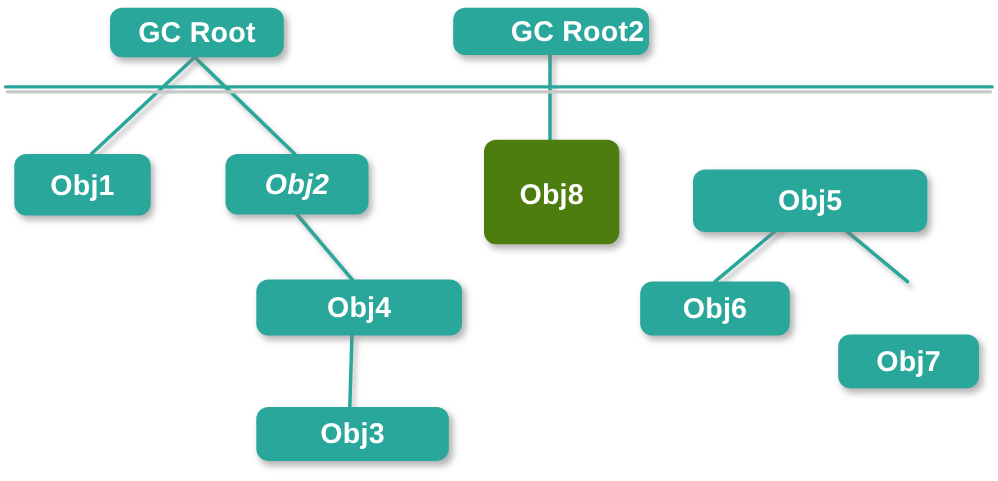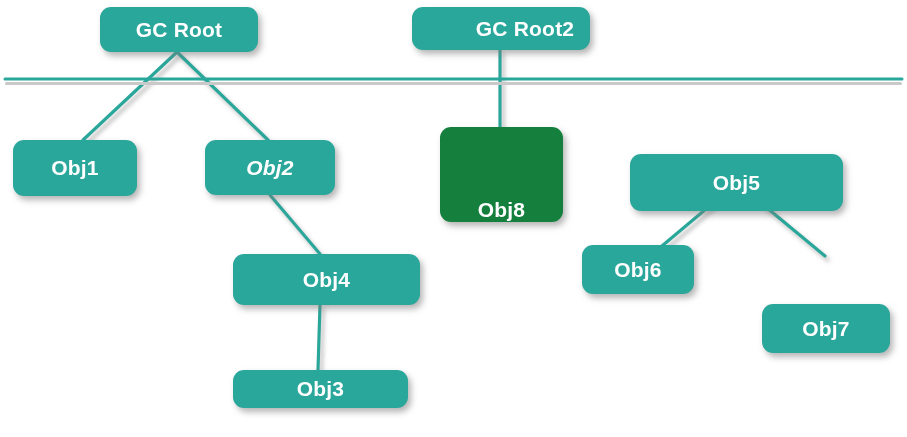--- a/index.html
+++ b/index.html
@@ -23,21 +23,21 @@
     top: 0;
     width: 907px;
     height: 437px;
   }
   .node {
     position: absolute;
     box-sizing: border-box;
     background: #2aa79b;
     border-radius: 11px;
     color: #ffffff;
-    font-size: 21px;
+    font-size: 26px;
     font-weight: 600;
     letter-spacing: 0.2px;
     display: flex;
     align-items: center;
     justify-content: center;
     box-shadow: 3px 4px 6px rgba(120,120,120,0.55);
     z-index: 5;
     white-space: nowrap;
   }
   .node.top-text {
@@ -89,33 +89,33 @@
       </div>
       <div class="node" style="left: 412px; top: 7px; width: 178px; height: 43px; background: rgb(42, 167, 155); color: rgb(255, 255, 255); padding-left: 48px;">
         <span>GC Root2</span>
       </div>
       <div class="node" style="left: 13px; top: 140px; width: 124px; height: 56px; background: rgb(42, 167, 155); color: rgb(255, 255, 255);">
         <span>Obj1</span>
       </div>
       <div class="node" style="left: 205px; top: 140px; width: 130px; height: 55px; background: rgb(42, 167, 155); color: rgb(255, 255, 255); font-style: italic;">
         <span>Obj2</span>
       </div>
-      <div class="node top-text" style="left: 440px; top: 127px; width: 123px; height: 95px; background: #15803d; color: rgb(255, 255, 255); align-items: flex-end;">
+      <div class="node top-text" style="left: 440px; top: 127px; width: 123px; height: 95px; background: #4d7c0f; color: rgb(255, 255, 255);">
         <span>Obj8</span>
       </div>
       <div class="node" style="left: 630px; top: 126px; width: 213px; height: 57px; background: rgb(42, 167, 155); color: rgb(255, 255, 255); margin-top: 28px;">
         <span>Obj5</span>
       </div>
       <div class="node" style="left: 233px; top: 254px; width: 187px; height: 51px; background: rgb(42, 167, 155); color: rgb(255, 255, 255);">
         <span>Obj4</span>
       </div>
-      <div class="node" style="left: 233px; top: 370px; width: 175px; height: 38px; background: rgb(42, 167, 155); color: rgb(255, 255, 255);">
+      <div class="node" style="left: 233px; top: 370px; width: 175px; height: 49px; background: rgb(42, 167, 155); color: rgb(255, 255, 255);">
         <span>Obj3</span>
       </div>
-      <div class="node" style="left: 582px; top: 245px; width: 112px; height: 49px; background: rgb(42, 167, 155); color: rgb(255, 255, 255);">
+      <div class="node" style="left: 582px; top: 256px; width: 136px; height: 49px; background: rgb(42, 167, 155); color: rgb(255, 255, 255);">
         <span>Obj6</span>
       </div>
       <div class="node" style="left: 762px; top: 256px; width: 128px; height: 49px; background: rgb(42, 167, 155); color: rgb(255, 255, 255); margin-top: 48px;">
         <span>Obj7</span>
       </div>
     </div>
 
 </div>
 
 </body></html>

